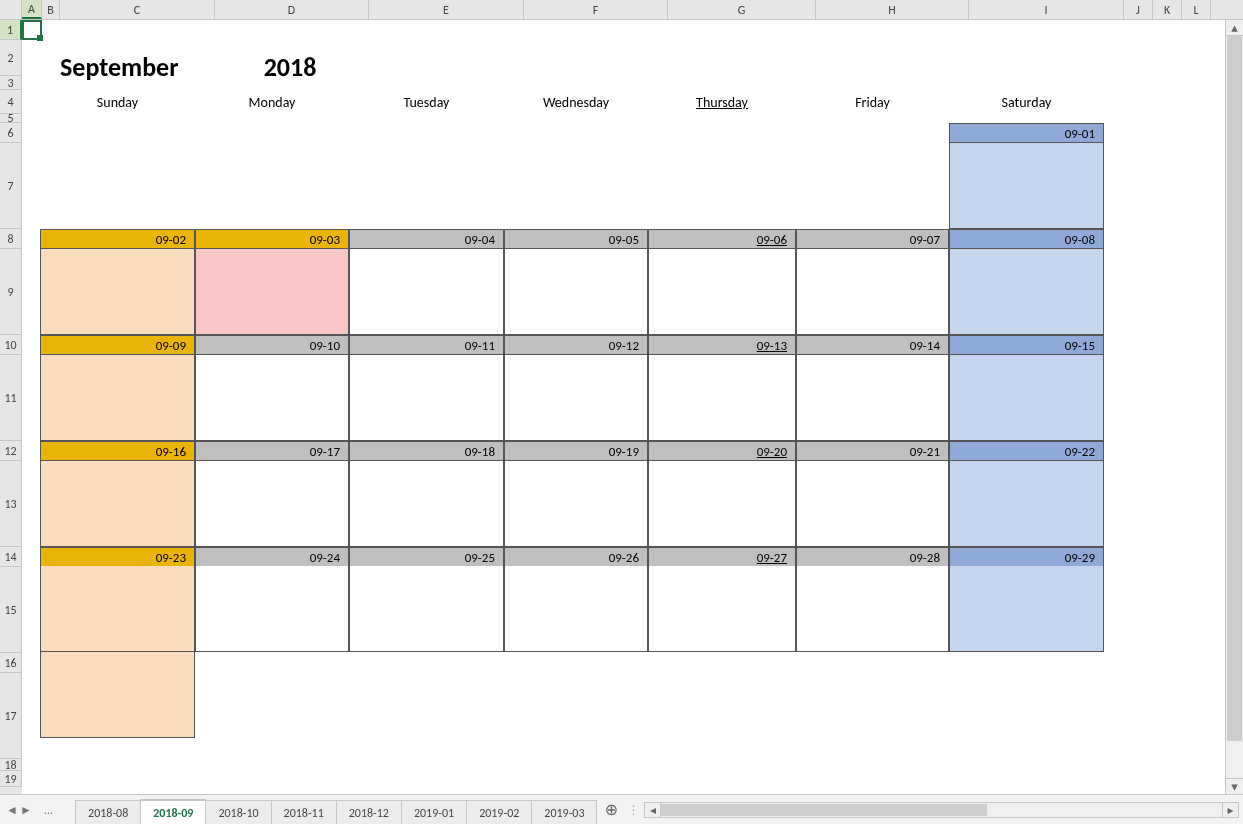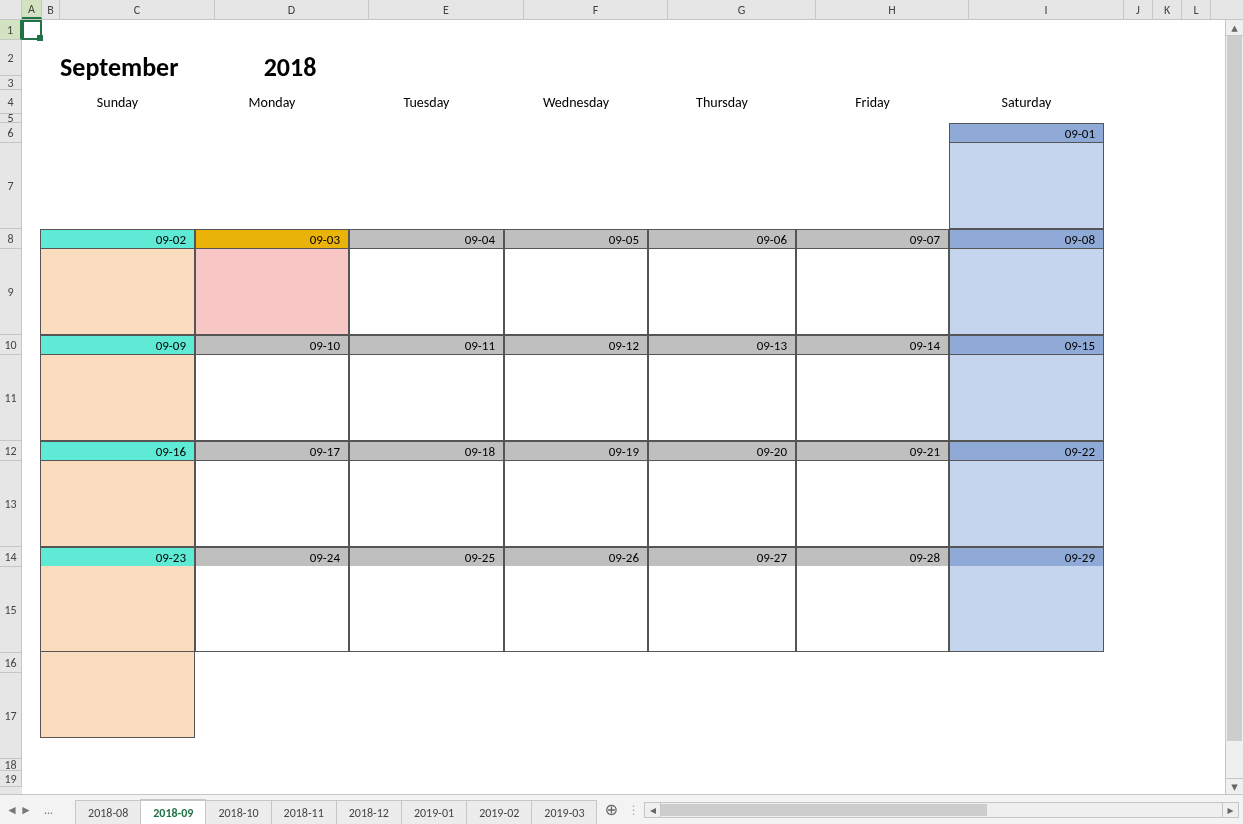--- a/index.html
+++ b/index.html
@@ -129,32 +129,32 @@
   justify-content:flex-end;
   padding-right:8px;
   font-size:13px;
 }
 .day-body {
   height: 86px;
   border: 1px solid #555;
   border-top:none;
   background:#fff;
 }
-.sun-head { background:#5eead4; }
+.sun-head { background:#eab308; }
 .sun-body { background:#fbdcbf; }
 .sat-head { background:#8faad6; }
 .sat-body { background:#c4d5ed; }
 .wd-head  { background:#bfbfbf; }
 .wd-body  { background:#fff; }
 .hol-head { background:#eab308; }
 .hol-body { background:#f9c6c6; }
 .empty-head { background:#fff; border:none; }
 .empty-body { background:#fff; border:none; }
 .colC { width:155px;} .colD{width:154px;} .colE{width:155px;}
-.colF{width:144px;} .colG{width:148px;} .colH{width:153px;} .colI{width:155px;}
+.colF{width:144px;} .colG{width:148px;text-decoration:underline;} .colH{width:153px;} .colI{width:155px;}
 .tabbar {
   height: 30px;
   border-top: 1px solid #c6c6c6;
   background: #f3f3f3;
   display:flex;
   align-items:stretch;
   font-size:12px;
 }
 .tab-nav {
   display:flex;

